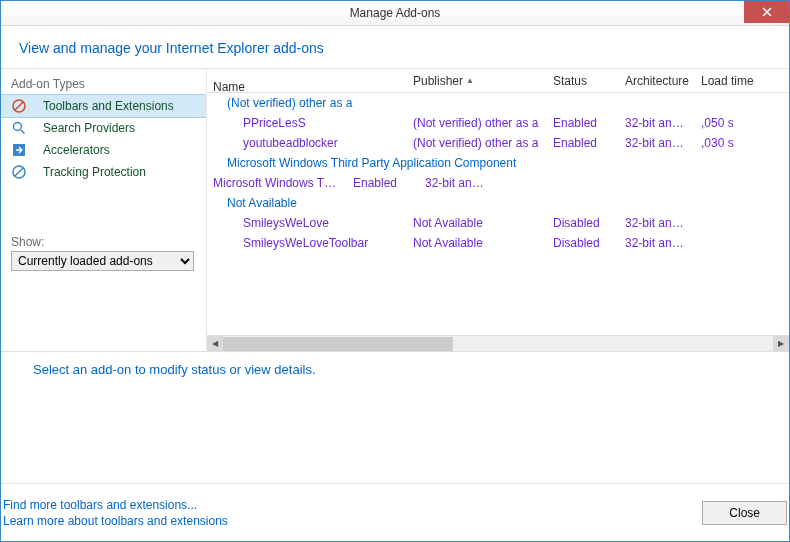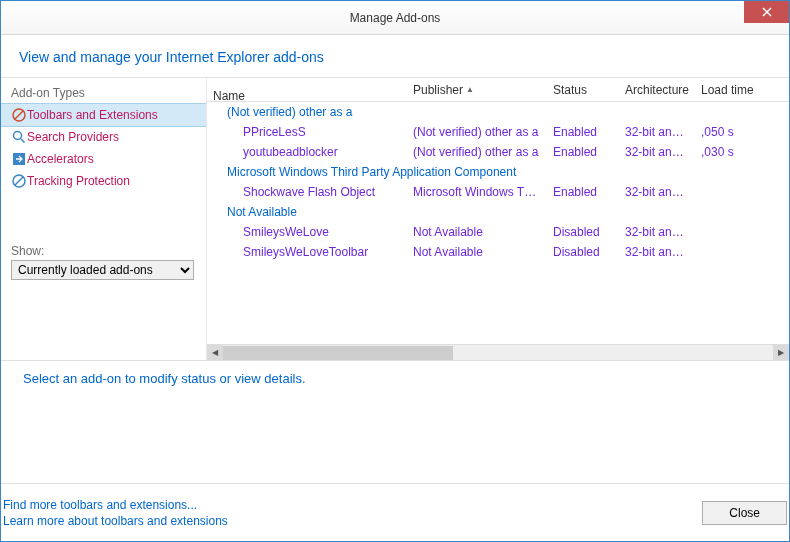--- a/index.html
+++ b/index.html
@@ -1,30 +1,30 @@
 <!DOCTYPE html>
 <html><head>
   <meta charset="utf-8">
   <style>
     * { box-sizing: border-box; margin: 0; padding: 0; font-family: "Segoe UI", Tahoma, sans-serif; }
     body { width: 790px; height: 542px; background: #fff; border: 1px solid #3a86c8; position: relative; overflow: hidden; }
     
-    .titlebar { height: 34px; background: linear-gradient(#fff, #f5f5f5); display: flex; align-items: center; justify-content: center; position: relative; border-bottom: 1px solid #d8d8d8; }
+    .titlebar { height: 25px; background: linear-gradient(#fff, #f5f5f5); display: flex; align-items: center; justify-content: center; position: relative; border-bottom: 1px solid #d8d8d8; }
     .titlebar-text { font-size: 12px; color: #333; }
     .close-btn { position: absolute; right: 0; top: 0; width: 45px; height: 22px; background: #c75050; color: #fff; display: flex; align-items: center; justify-content: center; cursor: pointer; }
     .close-btn svg { width: 10px; height: 10px; }
     
     .header { padding: 14px 18px 12px; }
     .header-text { color: #0066cc; font-size: 14px; }
     
     .content-wrap { display: flex; height: 284px; border-top: 1px solid #e0e0e0; border-bottom: 1px solid #e0e0e0; }
     
     .sidebar { width: 205px; padding: 8px 0 0 0; background: #fff; }
     .sidebar-label { color: #6b6b6b; font-size: 12px; padding: 0 10px 4px; }
-    .sidebar-item { display: flex; align-items: center; gap: 0; padding: 3px 10px; font-size: 12px; color: #be185d; cursor: pointer; }
+    .sidebar-item { display: flex; align-items: center; gap: 16px; padding: 3px 10px; font-size: 12px; color: #14532d; cursor: pointer; }
     .sidebar-item.selected { background: #d4e9f7; border: 1px solid #a6d0ec; margin: -1px; }
     .sidebar-item .icn { width: 16px; height: 16px; display: flex; align-items: center; justify-content: center; flex-shrink: 0; }
     .sidebar-spacer { height: 52px; }
     .show-label { color: #6b6b6b; font-size: 12px; padding: 0 10px 2px; }
     .show-select { margin: 0 10px 8px; width: 183px; font-size: 12px; padding: 1px 2px; background: #f0f0f0; border: 1px solid #adadad; }
     
     .main { flex: 1; display: flex; flex-direction: column; overflow: hidden; border-left: 1px solid #e8e8e8; }
     .table { flex: 1; overflow: auto; }
     .thead { display: flex; border-bottom: 1px solid #e0e0e0; background: #fff; font-size: 12px; color: #333; height: 24px; align-items: center; }
     .th { padding: 3px 6px; display: flex; align-items: center; gap: 3px; }
@@ -42,21 +42,21 @@
     .c-pub { width: 140px; }
     .c-status { width: 72px; }
     .c-arch { width: 76px; }
     .c-load { width: 70px; }
     
     .hscroll { height: 16px; background: #efefef; display: flex; align-items: center; border-top: 1px solid #ddd; }
     .hscroll-btn { width: 16px; height: 16px; background: #dadada; display: flex; align-items: center; justify-content: center; font-size: 8px; color: #555; }
     .hscroll-track { flex: 1; height: 16px; position: relative; }
     .hscroll-thumb { position: absolute; left: 0; width: 230px; height: 14px; top: 1px; background: #cdcdcd; }
     
-    .detail-pane { padding: 10px 22px; min-height: 155px; position: relative; }
+    .detail-pane { padding: 10px 32px; min-height: 155px; position: relative; }
     .detail-text { color: #0066cc; font-size: 13px; }
     
     .footer { position: absolute; bottom: 0; left: 0; right: 0; height: 58px; border-top: 1px solid #e0e0e0; padding: 8px 2px; display: flex; justify-content: space-between; align-items: center; }
     .footer-links { font-size: 12px; }
     .footer-link { color: #0066cc; cursor: pointer; display: block; padding: 1px 0; }
     .close-button { padding: 4px 26px; font-size: 12px; background: #f0f0f0; border: 1px solid #adadad; cursor: pointer; }
   </style>
 </head>
 <body>
 
@@ -153,21 +153,20 @@
       <div class="row">
         <div class="cell c-name">youtubeadblocker</div>
         <div class="cell c-pub">(Not verified) other as a</div>
         <div class="cell c-status">Enabled</div>
         <div class="cell c-arch">32-bit and ...</div>
         <div class="cell c-load">,030 s</div>
       </div>
 
       <div class="group-header">Microsoft Windows Third Party Application Component</div>
       <div class="row">
-        <div class="cell c-name">Shockwave Flash Object</div>
         <div class="cell c-pub">Microsoft Windows Third...</div>
         <div class="cell c-status">Enabled</div>
         <div class="cell c-arch">32-bit and ...</div>
         <div class="cell c-load"></div>
       </div>
 
       <div class="group-header">Not Available</div>
       <div class="row">
         <div class="cell c-name">SmileysWeLove</div>
         <div class="cell c-pub">Not Available</div>

